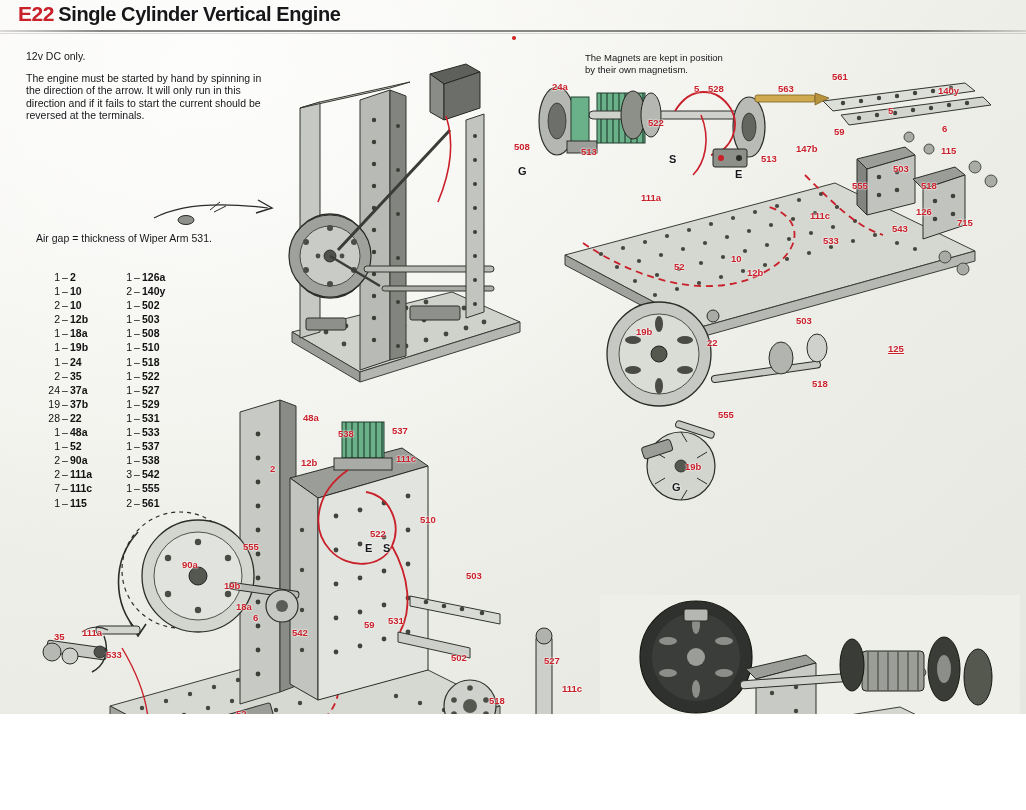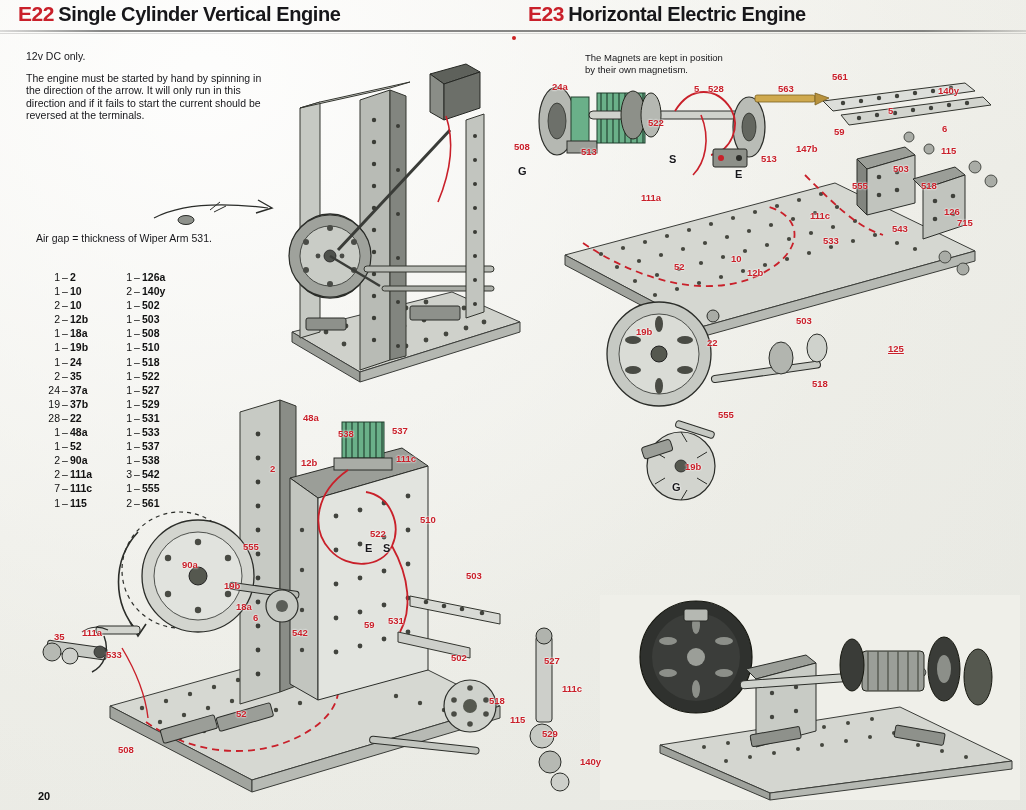--- a/index.html
+++ b/index.html
@@ -3,21 +3,21 @@
 <meta charset="utf-8">
 <style>
   html, body {
     margin: 0;
     padding: 0;
     background: #ffffff;
   }
   #page {
     position: relative;
     width: 1026px;
-    height: 810px;
+    height: 714px;
     background: #f3f2ee;
     font-family: "Liberation Sans", sans-serif;
     overflow: hidden;
     color: #111;
   }
   
   #page::before {
     content: "";
     position: absolute;
     inset: 0;
@@ -143,24 +143,20 @@
   svg.art { position: absolute; overflow: visible; }
 </style>
 </head>
 <body>
 
 <div id="page">
 
   <div class="hdr" id="hdr-left">
     <span class="code">E22</span>
     <span class="title">Single Cylinder Vertical Engine</span>
-  </div>
-  <div class="hdr" id="hdr-right">
-    <span class="code">E23</span>
-    <span class="title">Horizontal Electric Engine</span>
   </div>
   <div class="hdr-rule"></div>
   <div class="fold"></div>
   <div class="red-dot"></div>
 
   <div id="desc">
     <p>12v DC only.</p>
     <p>The engine must be started by hand by spinning in the direction of the arrow. It will only run in this direction and if it fails to start the current should be reversed at the terminals.</p>
   </div>
 
@@ -743,21 +739,21 @@
     <div class="co" style="left:514px; top:142px;">508</div>
     <div class="co" style="left:581px; top:147px;">513</div>
     <div class="co" style="left:761px; top:154px;">513</div>
     <div class="co" style="left:893px; top:164px;">503</div>
     <div class="co" style="left:852px; top:181px;">555</div>
     <div class="co" style="left:921px; top:181px;">518</div>
     <div class="co blk" style="left:518px; top:166px; font-size:11px;">G</div>
     <div class="co blk" style="left:669px; top:154px; font-size:11px;">S</div>
     <div class="co blk" style="left:735px; top:169px; font-size:11px;">E</div>
     <div class="co" style="left:641px; top:193px;">111a</div>
-    <div class="co" style="left:916px; top:207px;margin-left:28px;">126</div>
+    <div class="co" style="left:916px; top:207px;">126</div>
     <div class="co" style="left:810px; top:211px;">111c</div>
     <div class="co" style="left:892px; top:224px;">543</div>
     <div class="co" style="left:957px; top:218px;">715</div>
     <div class="co" style="left:823px; top:236px;">533</div>
     <div class="co" style="left:674px; top:262px;">52</div>
     <div class="co" style="left:731px; top:254px;">10</div>
     <div class="co" style="left:747px; top:268px;">12b</div>
     <div class="co" style="left:796px; top:316px;">503</div>
     <div class="co" style="left:888px; top:344px;text-decoration:underline;">125</div>
     <div class="co" style="left:636px; top:327px;">19b</div>

